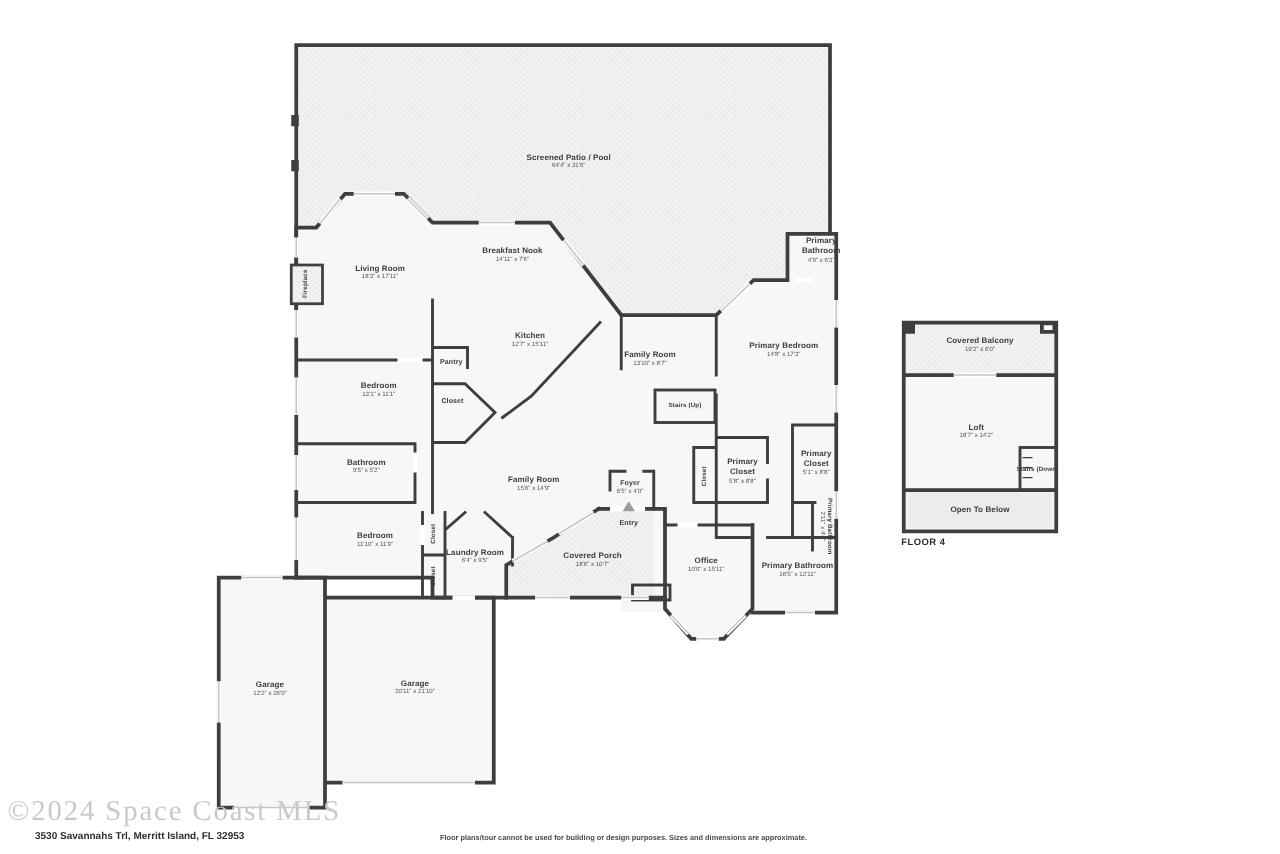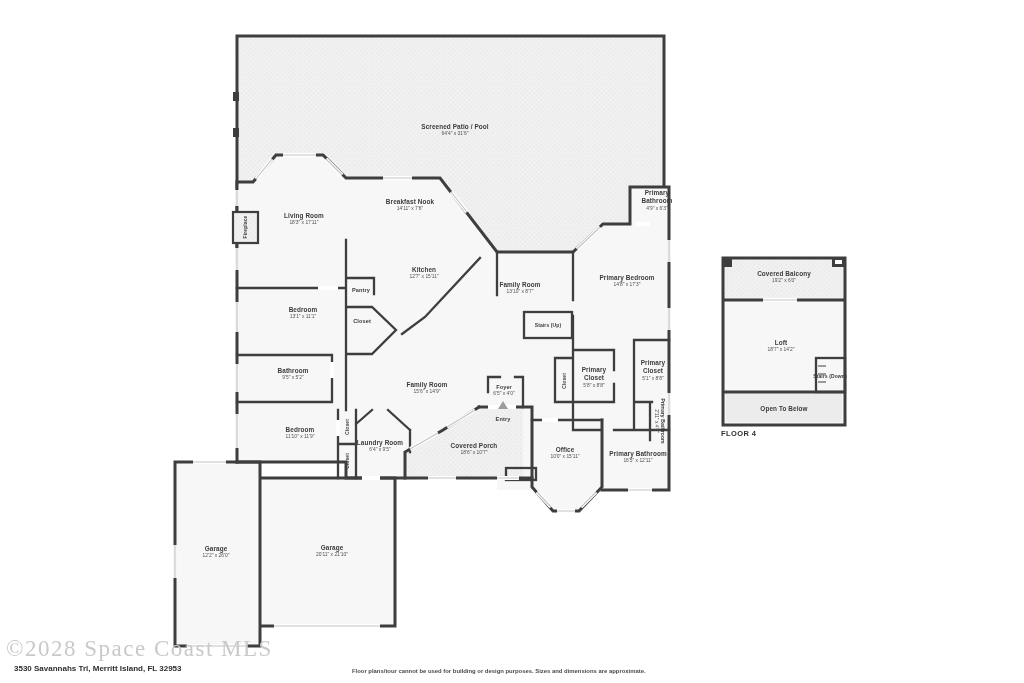--- a/index.html
+++ b/index.html
@@ -17,21 +17,21 @@
   .lbl.w34 { width:34px; }
   .lbl.sm .rn { font-size:5.6px; }
   .lbl.xs .rn { font-size:5px; }
   .vlbl { transform:translate(-50%,-50%) rotate(-90deg); }
   .vlbl2 { transform:translate(-50%,-50%) rotate(90deg); }
 
   .floor-label { position:absolute; left:721px; top:429px; font-size:7.5px; font-weight:bold;
                  color:#2e2e2e; letter-spacing:.4px; }
   .watermark { position:absolute; left:6px; top:636px; font-family:"Liberation Serif", serif;
                font-size:23px; color:#c9c9c9; letter-spacing:1.5px; }
-  .address { position:absolute; left:14px; top:664px; font-size:8px; font-weight:bold; color:#2d2d2d; }
+  .address { position:absolute; left:28px; top:664px; font-size:8px; font-weight:bold; color:#2d2d2d; }
   .disclaimer { position:absolute; left:352px; top:668px; font-size:5.9px; font-weight:bold; color:#4a4a4a; }
 
   
   .wx { stroke:#3e3e3e; stroke-width:3; fill:none; stroke-linecap:square; stroke-linejoin:miter; }
   .wi { stroke:#3e3e3e; stroke-width:2.3; fill:none; stroke-linecap:square; stroke-linejoin:miter; }
   .room { fill:#f7f7f7; }
   .ww { stroke:#ffffff; stroke-width:3.8; fill:none; }
   .wg { stroke:#c4c4c4; stroke-width:1.2; fill:none; }
   .thin { stroke:#3e3e3e; stroke-width:1; fill:none; }
 </style>
@@ -213,16 +213,16 @@
   </div>
   <div class="lbl xs wrap w34" style="left:830px;top:376px">
     <div class="rn">Stairs (Down)</div>
   </div>
   <div class="lbl" style="left:784px;top:409px">
     <div class="rn">Open To Below</div>
   </div>
 
   <div class="floor-label">FLOOR 4</div>
 
-  <div class="watermark">©2028 Space Coast MLS</div>
+  <div class="watermark">©2024 Space Coast MLS</div>
   <div class="address">3530 Savannahs Trl, Merritt Island, FL 32953</div>
   <div class="disclaimer">Floor plans/tour cannot be used for building or design purposes. Sizes and dimensions are approximate.</div>
 </div>
 
 </body></html>

